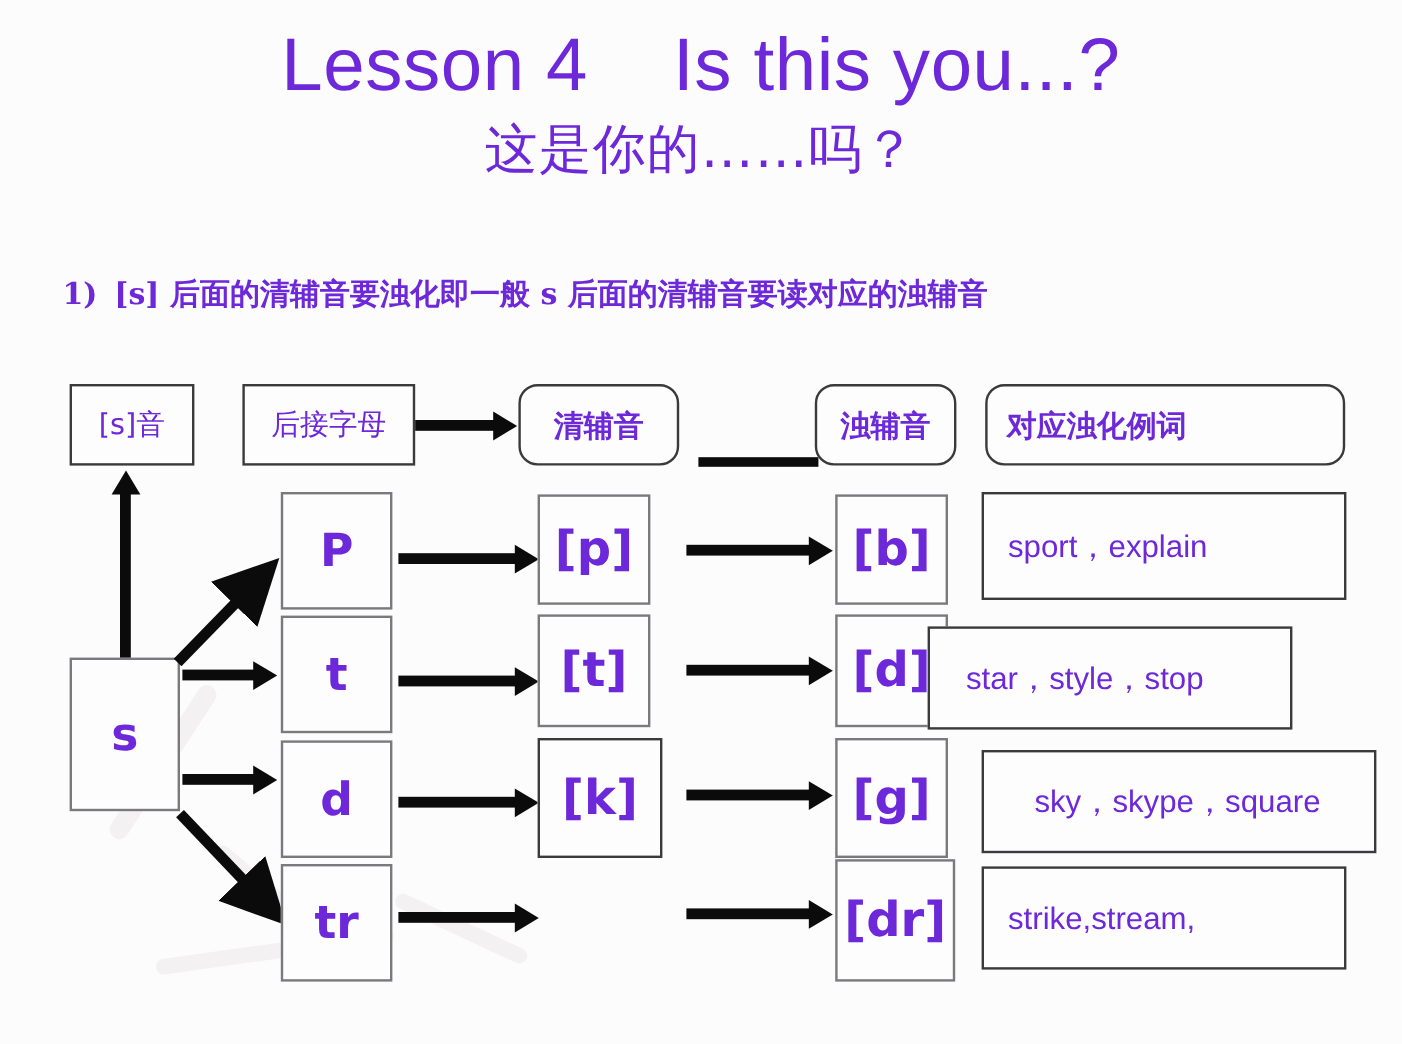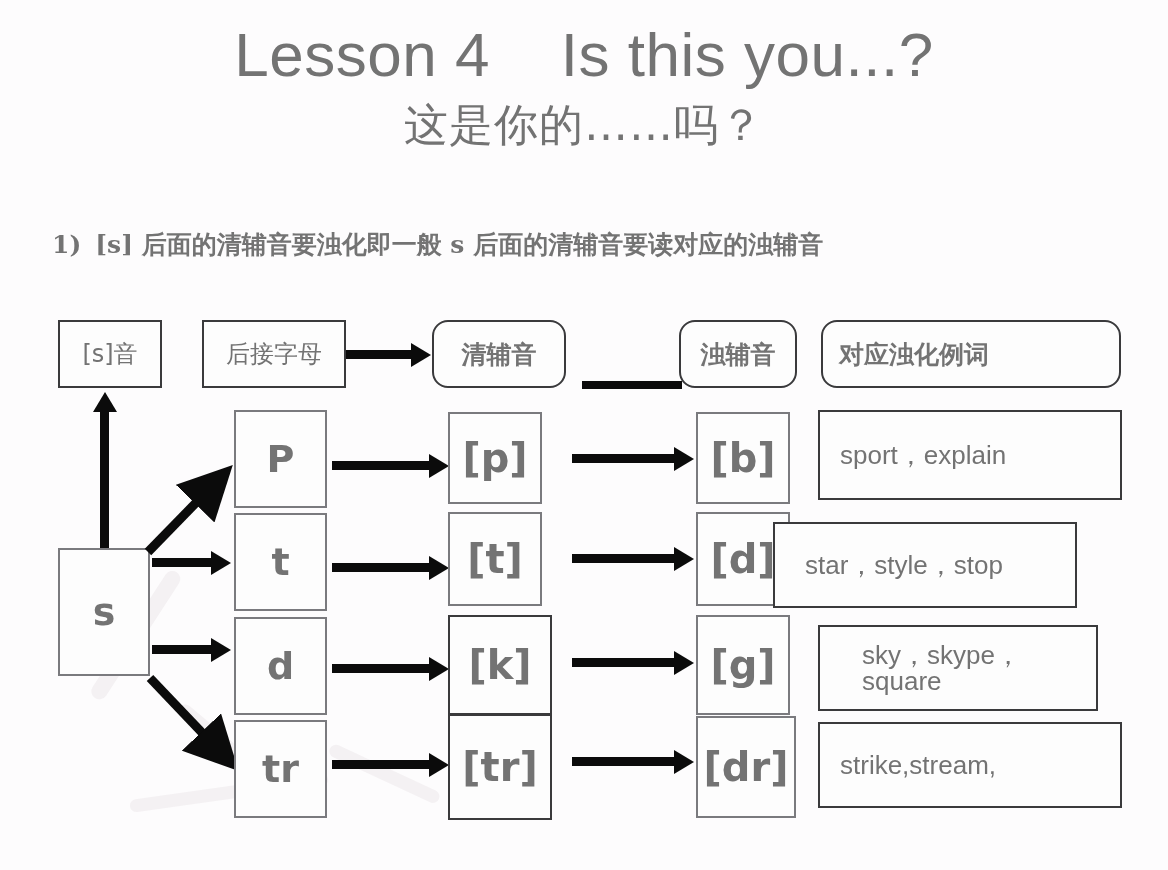--- a/index.html
+++ b/index.html
@@ -7,21 +7,21 @@
     padding: 0;
     background: #ffffff;
   }
   #page {
     position: relative;
     width: 1168px;
     height: 870px;
     background: #fdfcfd;
     overflow: hidden;
     font-family: "Liberation Sans", sans-serif;
-    color: #737373;
+    color: #6d28d9;
   }
   
   .watermark {
     position: absolute;
     pointer-events: none;
     background: #f2eef1;
     opacity: .85;
   }
   .wm1 {
     left: 95px; top: 690px; width: 150px; height: 16px;
@@ -273,31 +273,28 @@
     <span>d</span>
   </div>
   <div class="arrow-h" style="left:332px; top:664px; width:100px;"></div>
   <div class="box dark phon" style="left:448px; top:615px; width:104px; height:100px;">
     <span>[k]</span>
   </div>
   <div class="arrow-h" style="left:572px; top:658px; width:105px;"></div>
   <div class="box thin phon" style="left:696px; top:615px; width:94px; height:100px;">
     <span>[g]</span>
   </div>
-  <div class="box dark words" style="left:818px; top:625px; width:280px; height:86px;padding-left:42px;">
+  <div class="box dark words" style="left:818px; top:625px; width:329px; height:86px;padding-left:42px;">
     <span>sky，skype，square</span>
   </div>
 
   <div class="box thin letter" style="left:234px; top:720px; width:93px; height:98px;">
     <span>tr</span>
   </div>
   <div class="arrow-h" style="left:332px; top:760px; width:100px;"></div>
-  <div class="box dark phon" style="left:448px; top:714px; width:104px; height:106px;">
-    <span>[tr]</span>
-  </div>
   <div class="arrow-h" style="left:572px; top:757px; width:105px;"></div>
   <div class="box thin phon" style="left:696px; top:716px; width:100px; height:102px;">
     <span>[dr]</span>
   </div>
   <div class="box dark words" style="left:818px; top:722px; width:304px; height:86px;">
     <span>strike,stream,</span>
   </div>
 
 </div>
 

